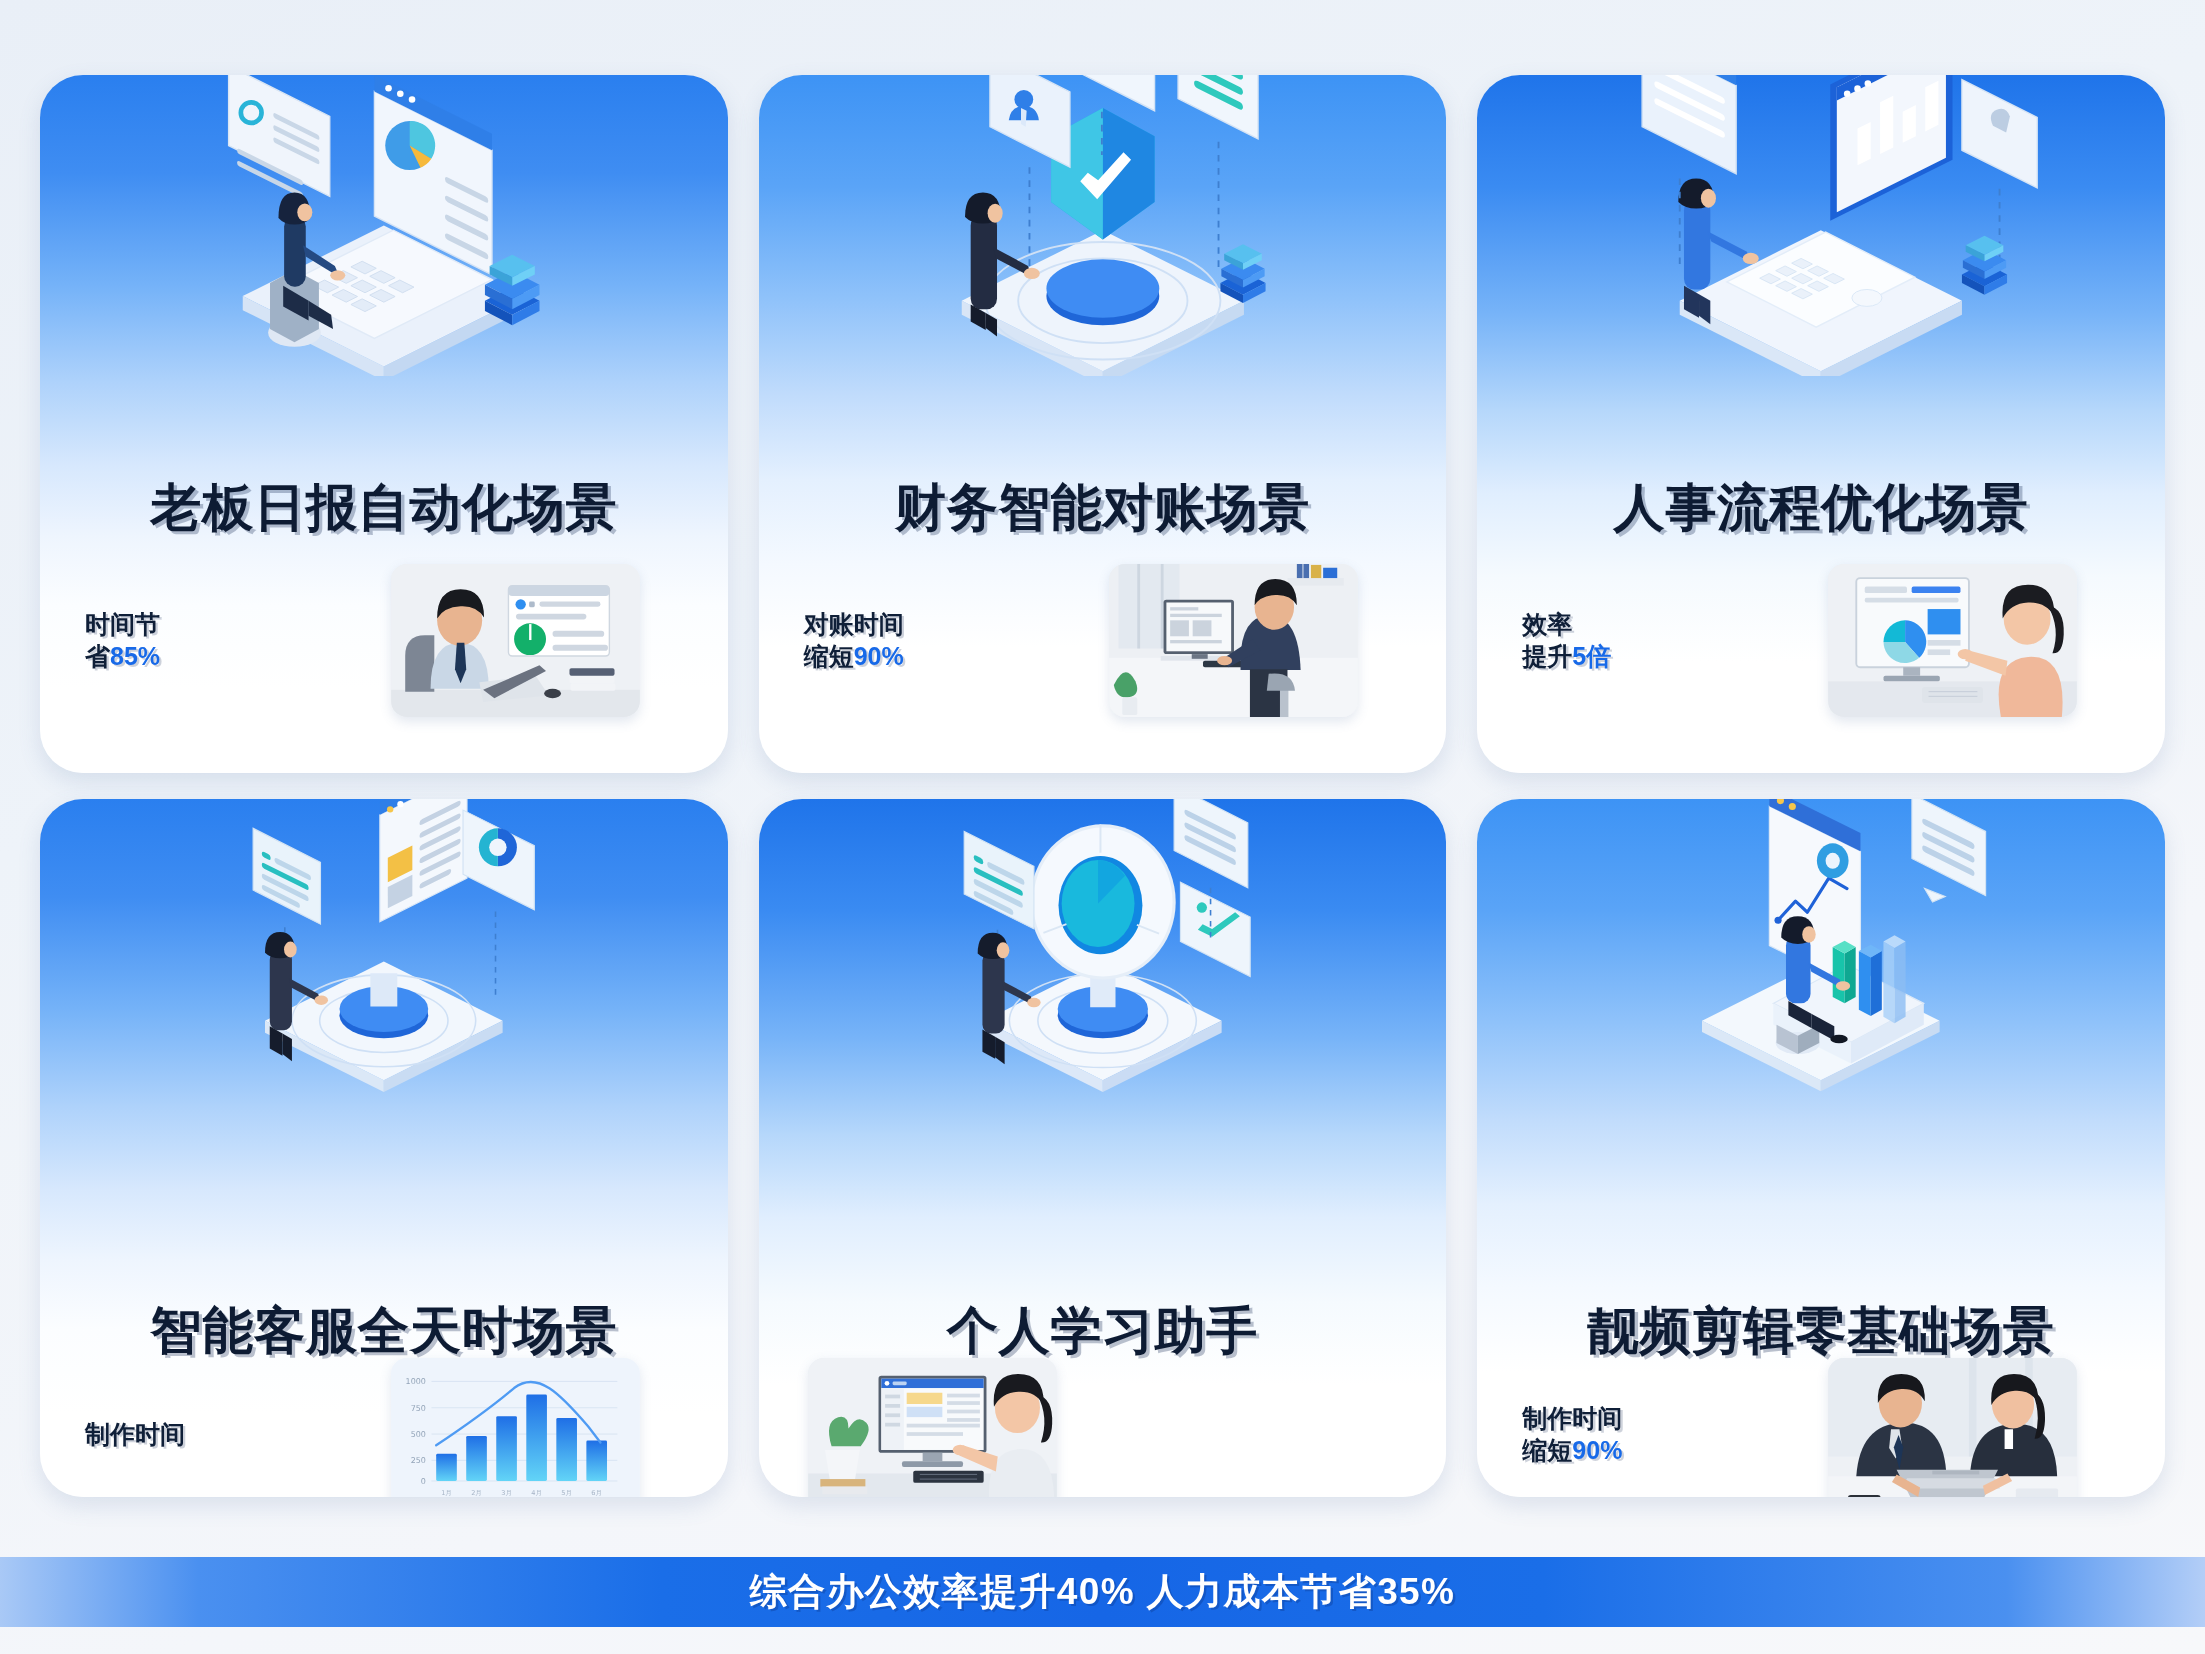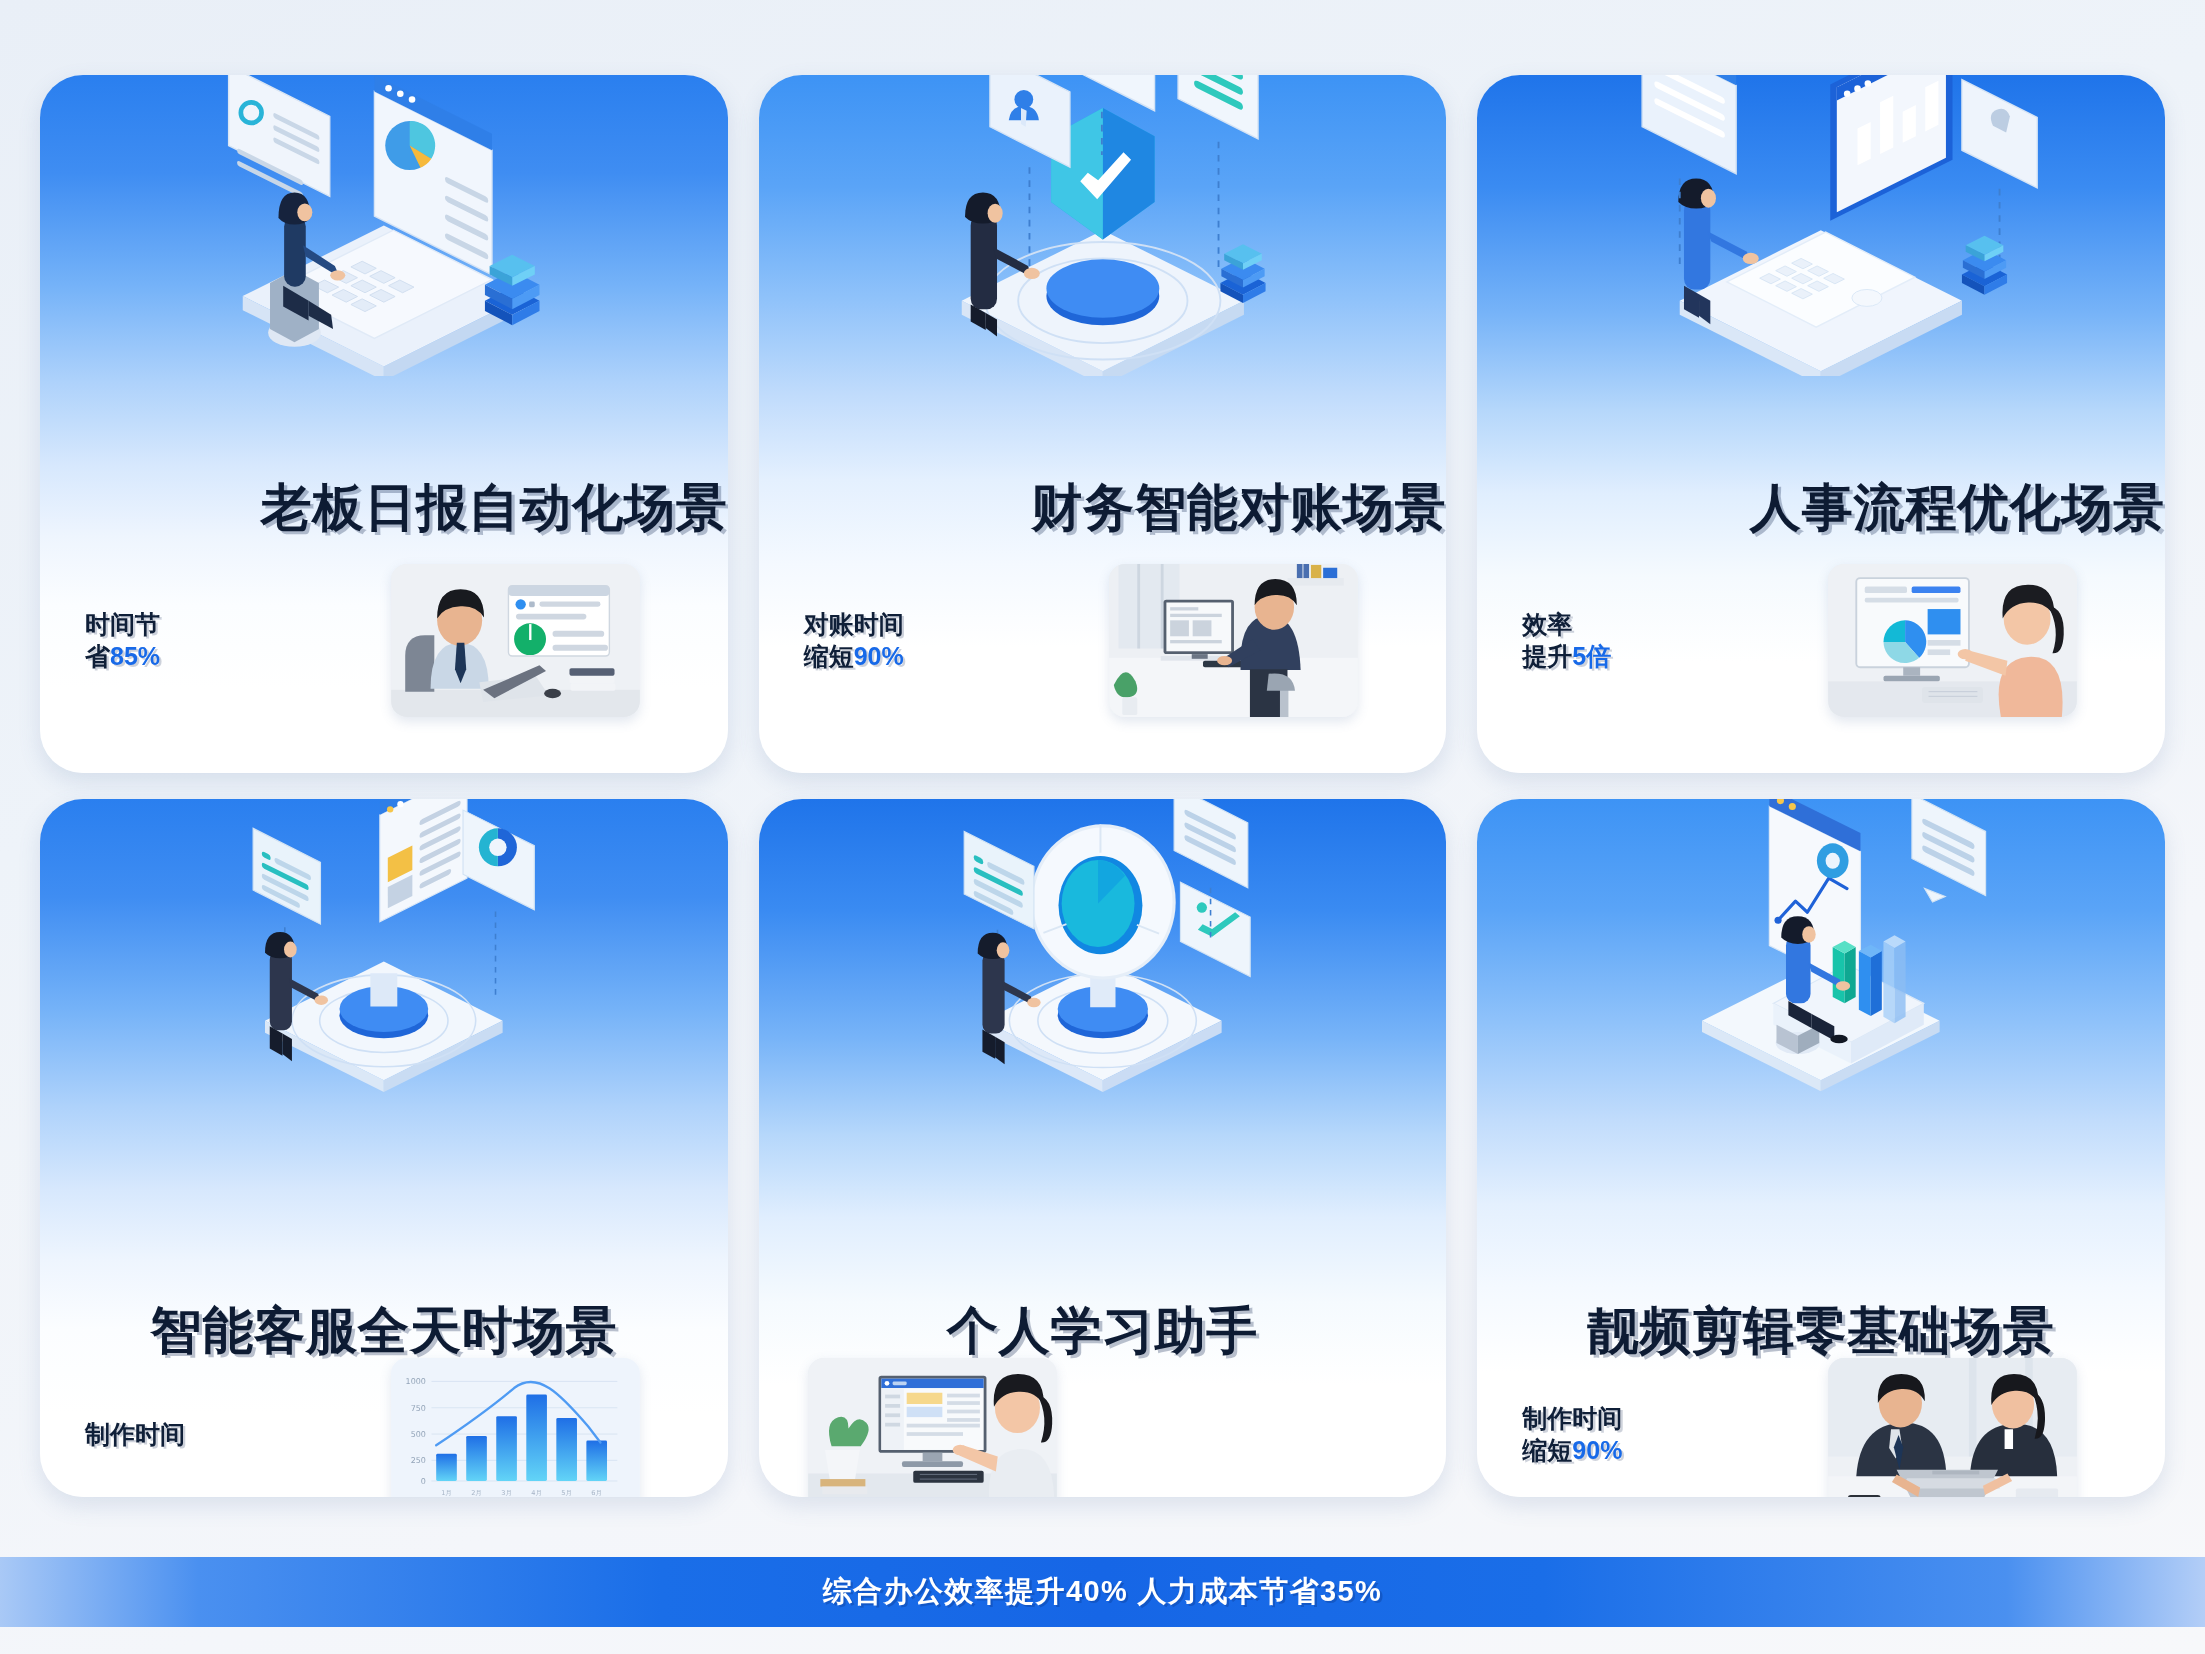--- a/index.html
+++ b/index.html
@@ -39,21 +39,21 @@
   .illus{ position:absolute; left:0; top:0; width:100%; height:301px; }
   .illus svg{ display:block; width:100%; height:100%; }
 
   
   .c-title{
     position:absolute; left:0; right:0; text-align:center;
     font-size:51px; font-weight:700; letter-spacing:0.9px;
     color:#0d1b33;
     text-shadow:3.3px 3.3px 0 rgba(30,50,90,.30);
   }
-  .row1 .c-title{ top:399px;text-align:right; }
+  .row1 .c-title{ top:399px; }
   .row2 .c-title{ top:458px;margin-top:40px; }
 
   
   .c-body{
     position:absolute; left:0; right:0;
     display:flex; align-items:center; justify-content:flex-start;
     padding:0 45px;
   }
   .row1 .c-body{ top:489px; }
   .row2 .c-body{ top:559px; }
@@ -76,21 +76,21 @@
   .thumb.chart{ background:linear-gradient(150deg,#eef3fb,#f8fbff); }
 
   
   .banner{
     position:absolute; left:0; right:0; bottom:27px; height:70px;
     background:linear-gradient(90deg,#a9c9f6 0%,#4a90f0 9%,#1a6ee8 30%,#1666e6 50%,
                #1a6ee8 70%,#4a90f0 91%,#b3cef7 100%);
     display:flex; align-items:center; justify-content:center;
   }
   .banner span{
-    font-size:29px; font-weight:700; color:#fff; letter-spacing:1.4px;
+    font-size:37px; font-weight:700; color:#fff; letter-spacing:1.4px;
     text-shadow:2.3px 2.3px 0 rgba(10,50,130,.32);
   }
 </style>
 </head>
 <body>
 
 <div class="grid">
 
   <div class="card row1">
     <div class="illus">

